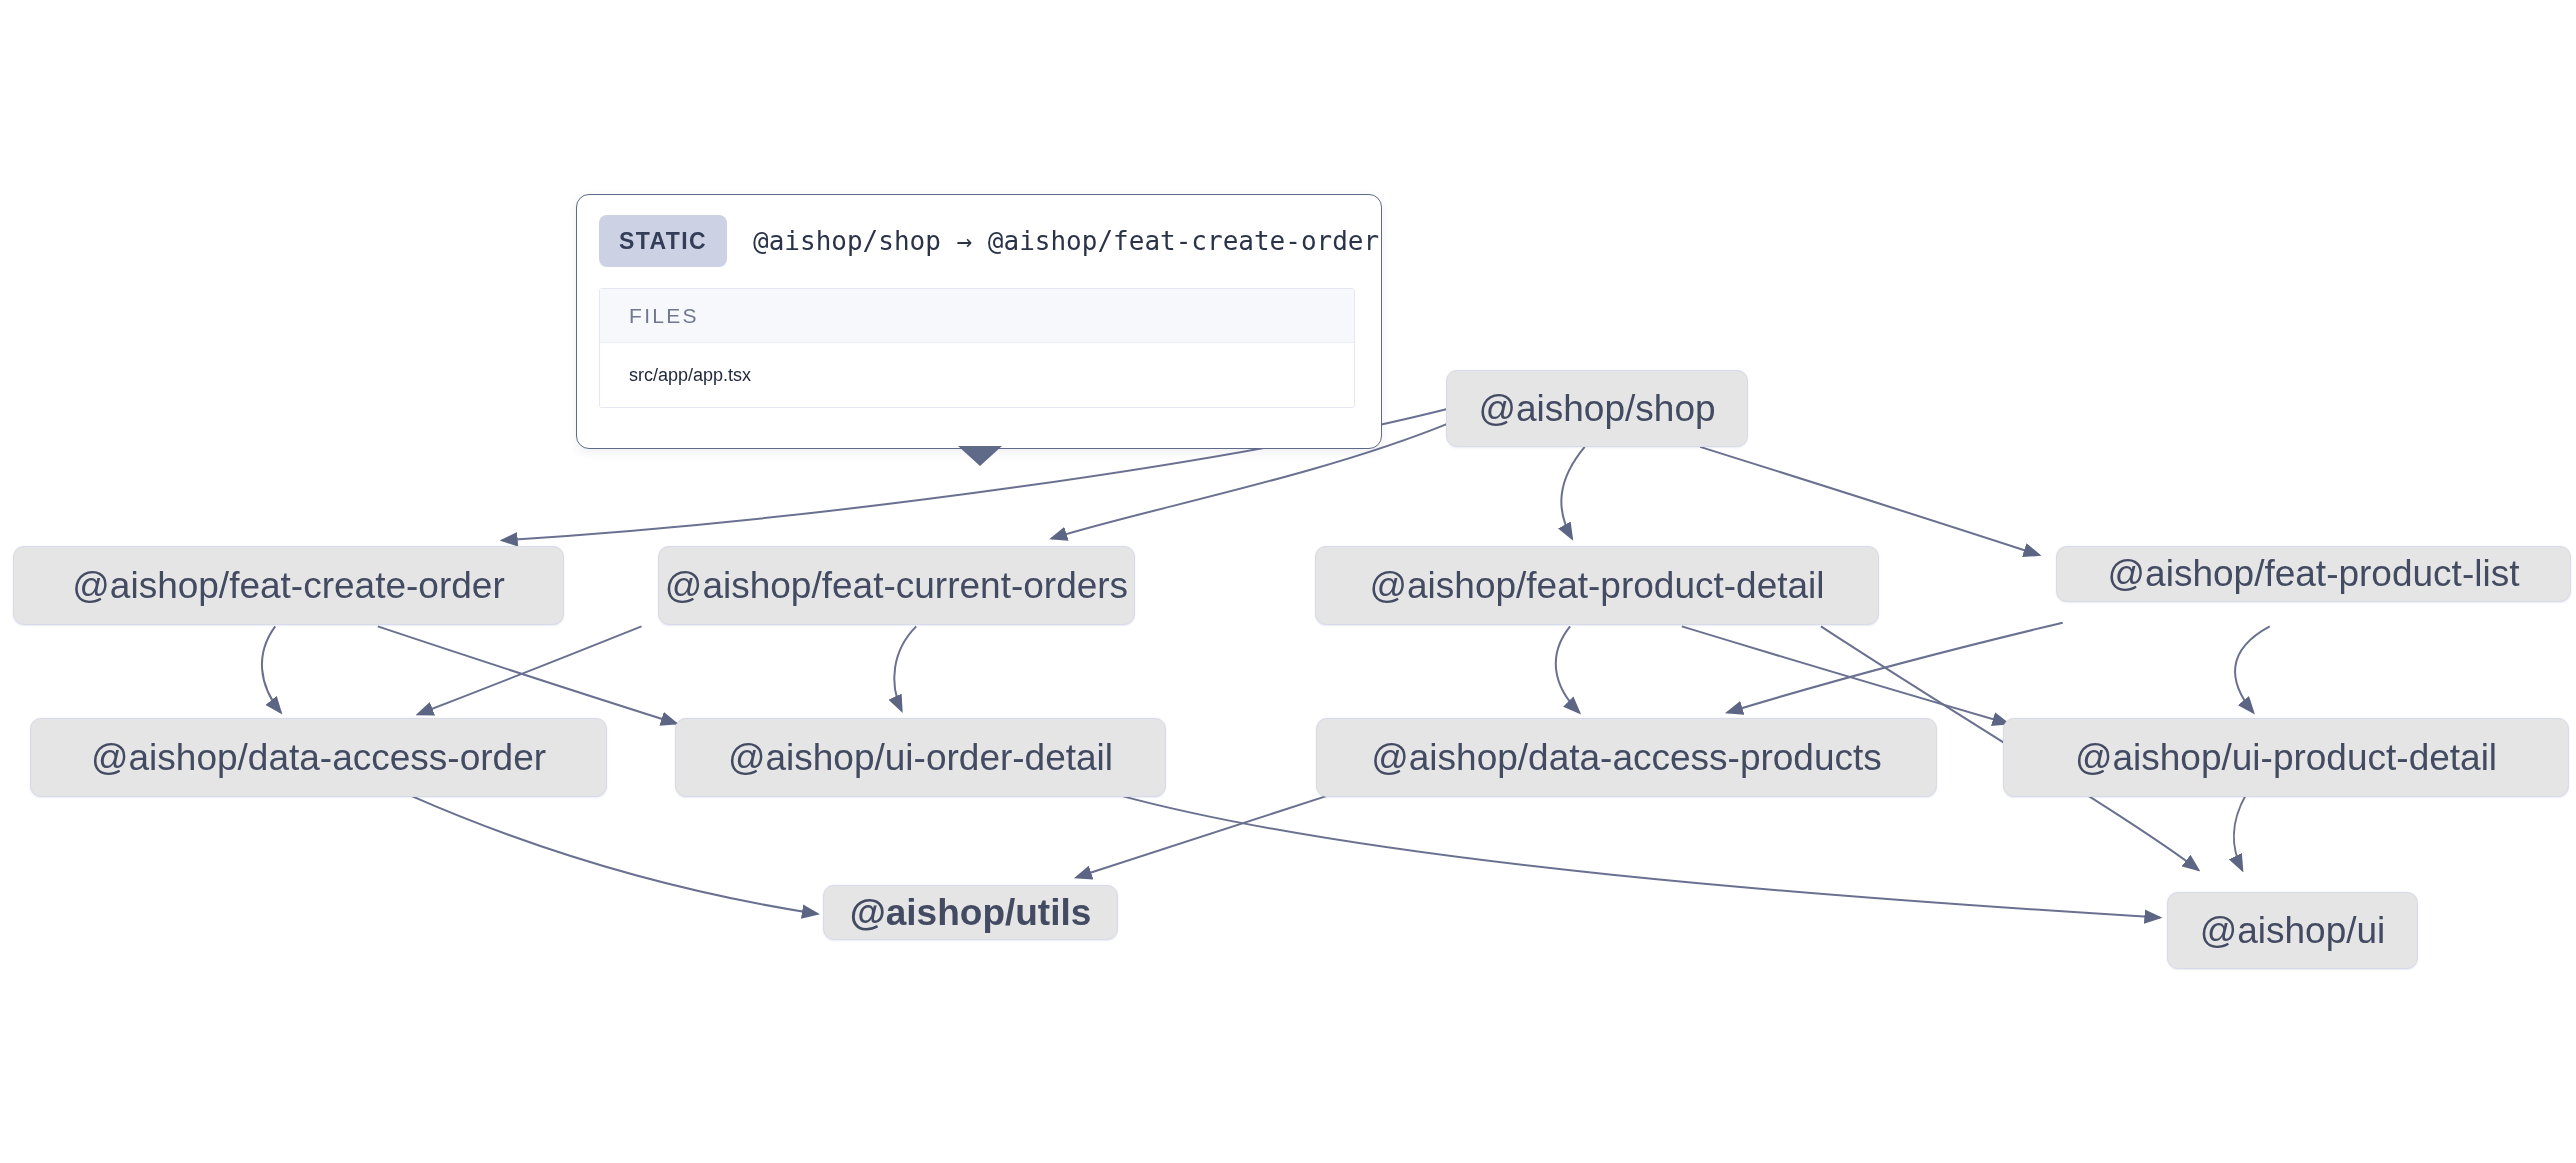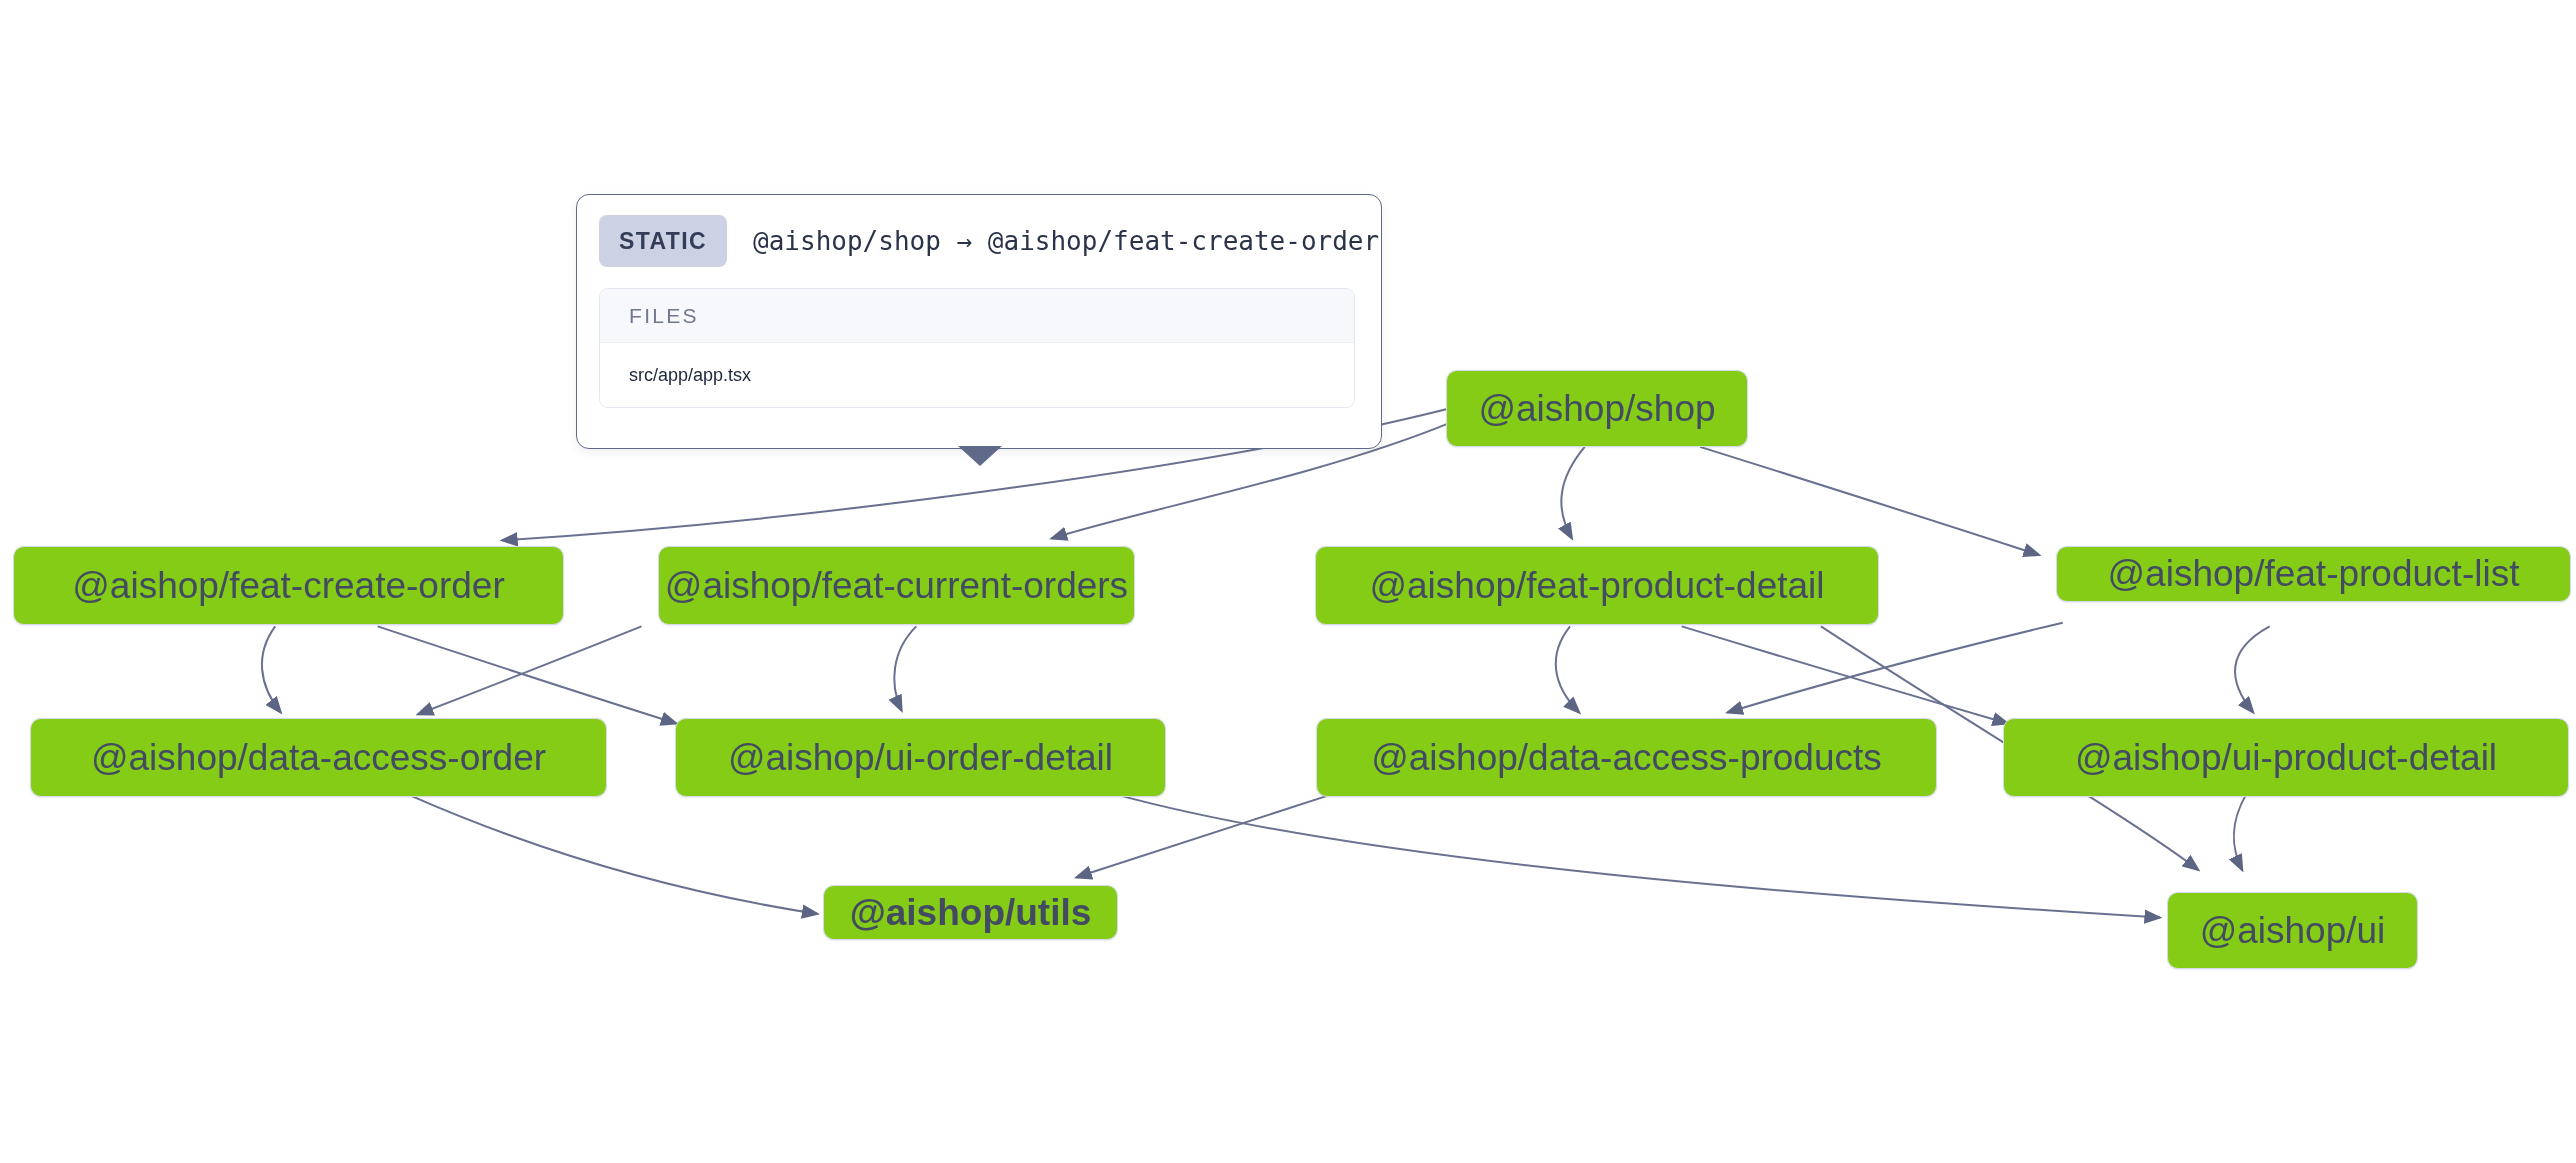--- a/index.html
+++ b/index.html
@@ -27,21 +27,21 @@
     fill: none;
     stroke: #6a7190;
     stroke-width: 2.2;
   }
   .node {
     position: absolute;
     box-sizing: border-box;
     display: flex;
     align-items: center;
     justify-content: center;
-    background: #84cc16;
+    background: #e5e5e5;
     border: 0.9px solid #d7dae8;
     border-radius: 11px;
     font-size: 37px;
     color: #434b62;
     white-space: nowrap;
     cursor: pointer;
     box-shadow: 0 0.9px 1.8px rgba(90,100,140,0.12);
   }
   
   #tooltip {
@@ -74,21 +74,21 @@
   }
   #tooltip .relation {
     font-family: "DejaVu Sans Mono", monospace;
     font-size: 26px;
     color: #2b3349;
     white-space: nowrap;
   }
   .files-box {
     margin: 5.5px 26px 0 22px;
     border: 1.8px solid #e4e7f1;
-    border-radius: 9px;
+    border-radius: 3px;
     overflow: hidden;
   }
   .files-header {
     height: 53px;
     line-height: 53px;
     background: #f7f8fc;
     border-bottom: 1.8px solid #eceef6;
     padding-left: 29px;
     font-size: 21px;
     letter-spacing: 2.3px;

